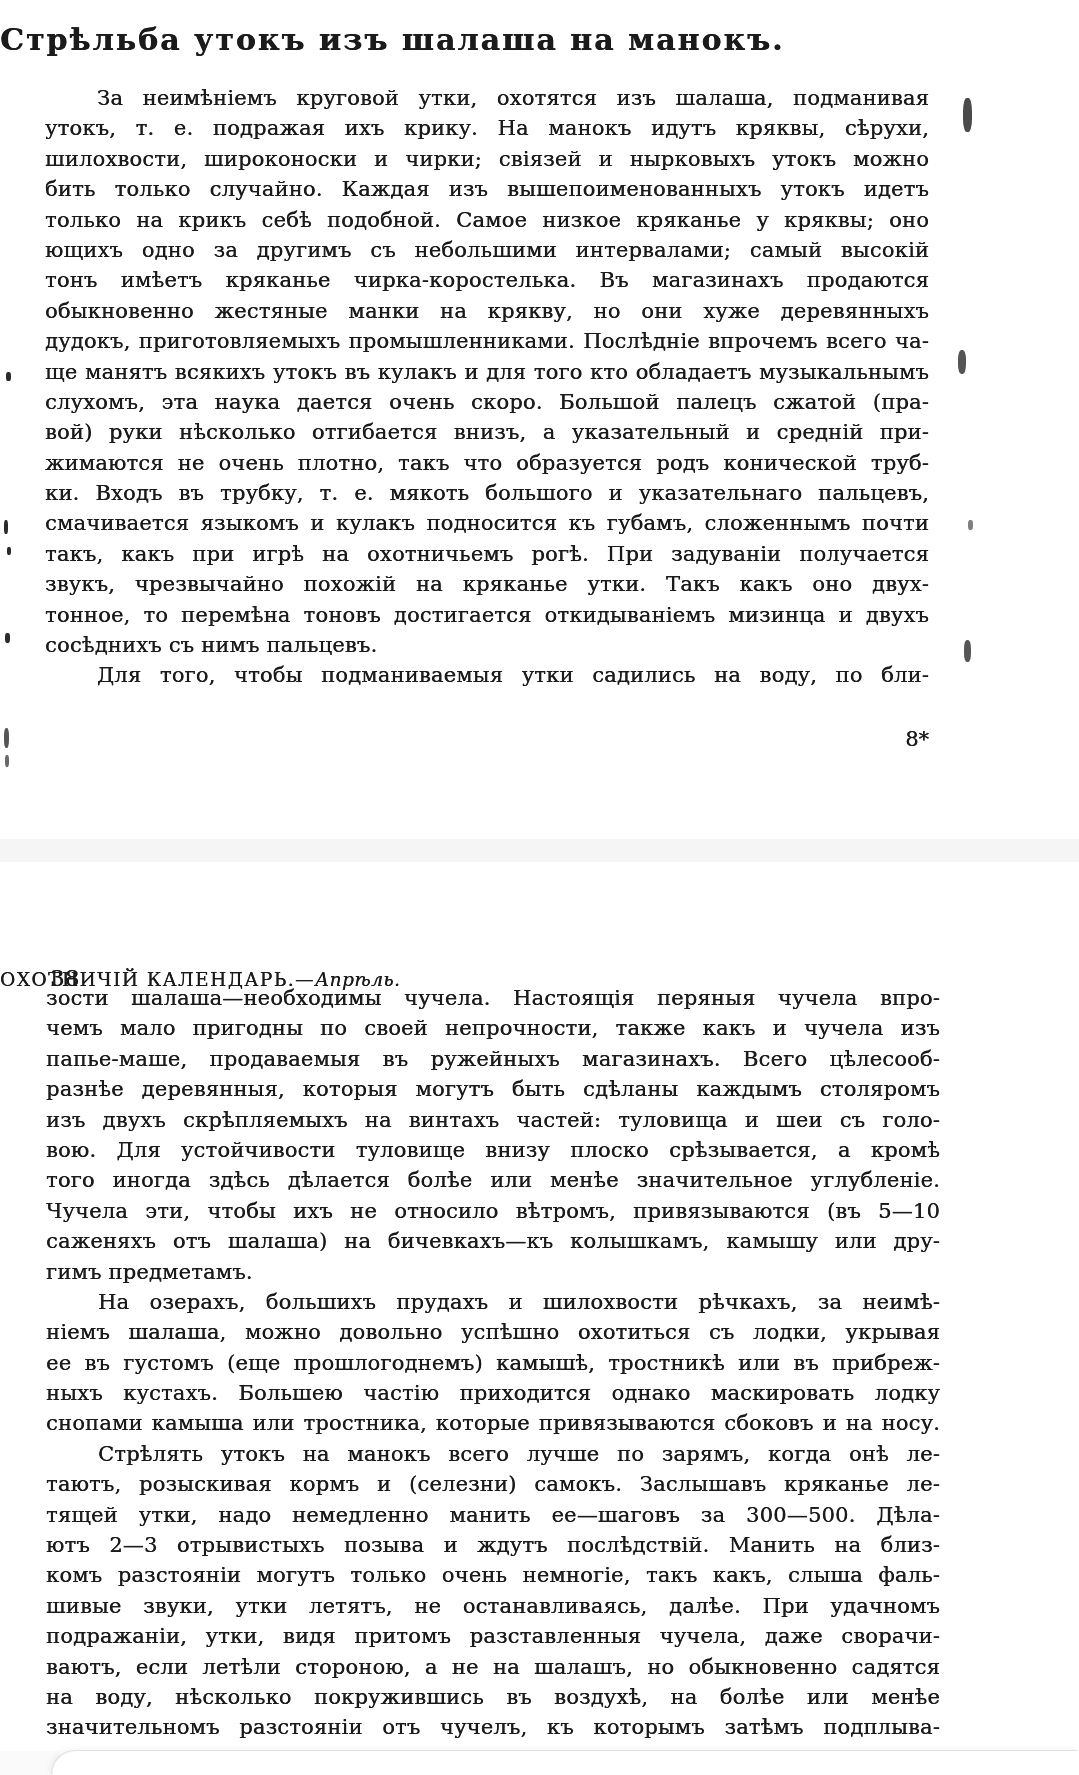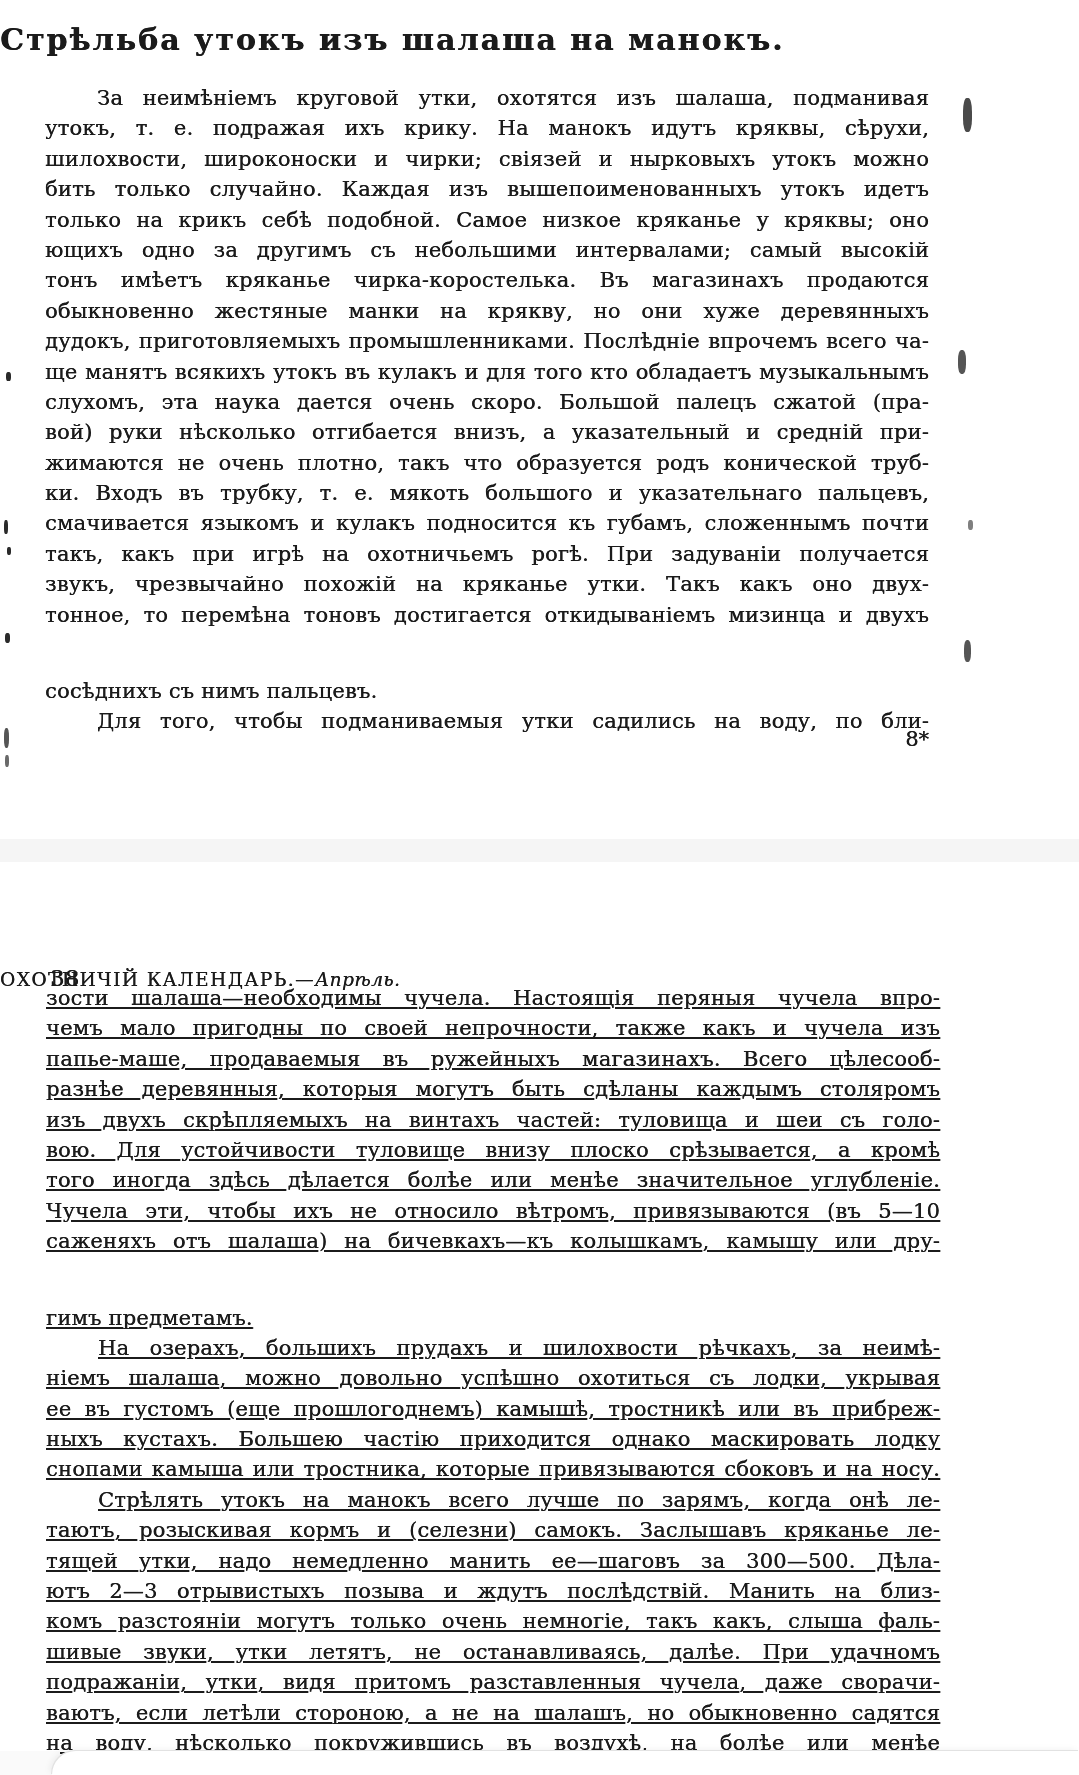--- a/index.html
+++ b/index.html
@@ -20,33 +20,33 @@
     position:absolute;
     top:22px;left:0;width:100%;
     text-shadow:0.4px 0 0 currentColor;
   }
   .textblock{
     position:absolute;
     left:45px;
     width:884px;
   }
   #p1-text{top:83px;}
-  #p2-text{top:983px;left:46px;width:894px;text-decoration:underline;}
+  #p2-text{top:983px;left:46px;width:894px;}
   .line{
     font-size:21px;
     line-height:30.4px;
     height:30.4px;
     text-align:justify;
     text-align-last:justify;
     white-space:nowrap;
     letter-spacing:0.2px;
     text-shadow:0.35px 0 0 currentColor;
   }
   .line.indent{text-indent:52px;}
-  .line.endpara{text-align-last:left;margin-top:46px;}
+  .line.endpara{text-align-last:left;}
   .signature{
     position:absolute;
     top:727px;
     right:150px;
     font-size:21px;
     text-shadow:0.35px 0 0 currentColor;
   }
   .page-gap{
     position:absolute;
     top:839px;left:0;width:100%;height:23px;

